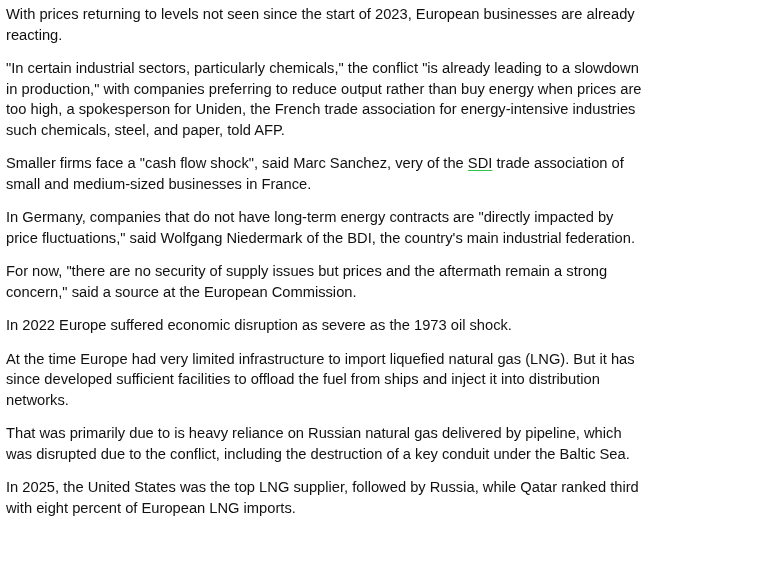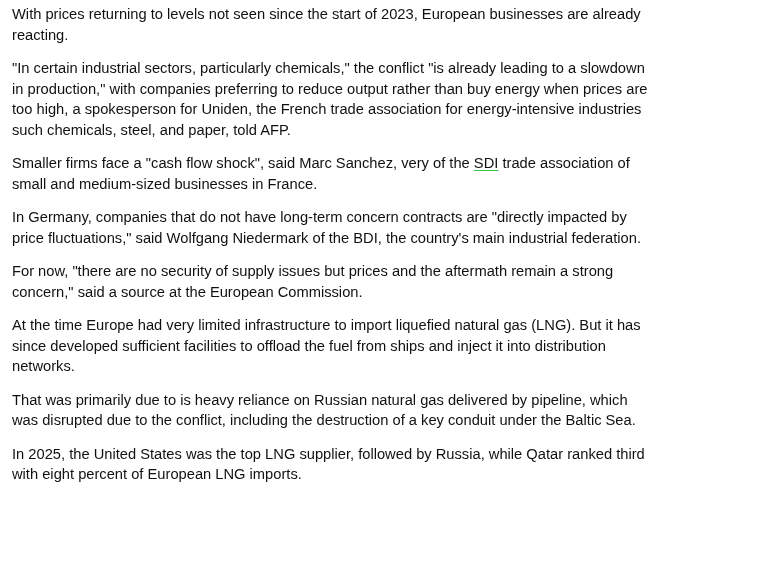--- a/index.html
+++ b/index.html
@@ -8,21 +8,21 @@
     background: #ffffff;
   }
   body {
     width: 768px;
     height: 564px;
     overflow: hidden;
     font-family: "Liberation Sans", sans-serif;
     color: #000000;
   }
   .article {
-    padding: 4px 12px 0 12px;
+    padding: 4px 12px 0 6px;
     box-sizing: border-box;
     width: 660px;
   }
   .para {
     font-size: 14.7px;
     line-height: 20.5px;
     margin: 0 0 13px 0;
     text-align: left;
     color: #111111;
   }
@@ -47,24 +47,25 @@
 <div class="article">
 
   <p class="para">With prices returning to levels not seen since the start of 2023, European businesses are already reacting.</p>
 
   <p class="para">"In certain industrial sectors, particularly chemicals," the conflict "is already leading to a slowdown in production," with companies preferring to reduce output rather than buy energy when prices are too high, a spokesperson for Uniden, the French trade association for energy-intensive industries such chemicals, steel, and paper, told AFP.</p>
 
   <p class="para">
     <span>Smaller firms face a "cash flow shock", said </span><span class="spell-marc">Marc Sanchez</span><span>, very of the </span><span class="spell-sdi">SDI</span><span> trade association of small and medium-sized businesses in France.</span>
   </p>
 
-  <p class="para">In Germany, companies that do not have long-term concern contracts are "directly impacted by price fluctuations," said Wolfgang Niedermark of the BDI, the country's main industrial federation.</p>
+  <p class="para">In Germany, companies that do not have long-term energy contracts are "directly impacted by price fluctuations," said Wolfgang Niedermark of the BDI, the country's main industrial federation.</p>
 
   <p class="para">For now, "there are no security of supply issues but prices and the aftermath remain a strong concern," said a source at the European Commission.</p>
 
+  <p class="para">In 2022 Europe suffered economic disruption as severe as the 1973 oil shock.</p>
 
   <p class="para">At the time Europe had very limited infrastructure to import liquefied natural gas (LNG). But it has since developed sufficient facilities to offload the fuel from ships and inject it into distribution networks.</p>
 
   <p class="para">That was primarily due to is heavy reliance on Russian natural gas delivered by pipeline, which was disrupted due to the conflict, including the destruction of a key conduit under the Baltic Sea.</p>
 
 
   <p class="para">In 2025, the United States was the top LNG supplier, followed by Russia, while Qatar ranked third with eight percent of European LNG imports.</p>
 
 </div>
 

